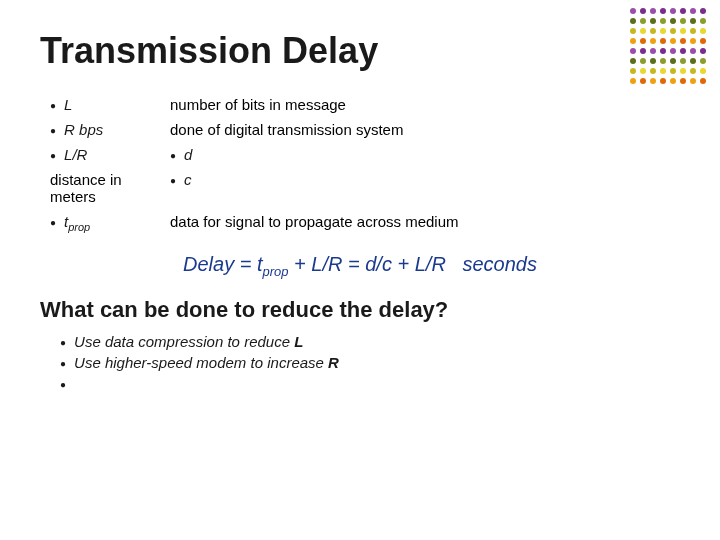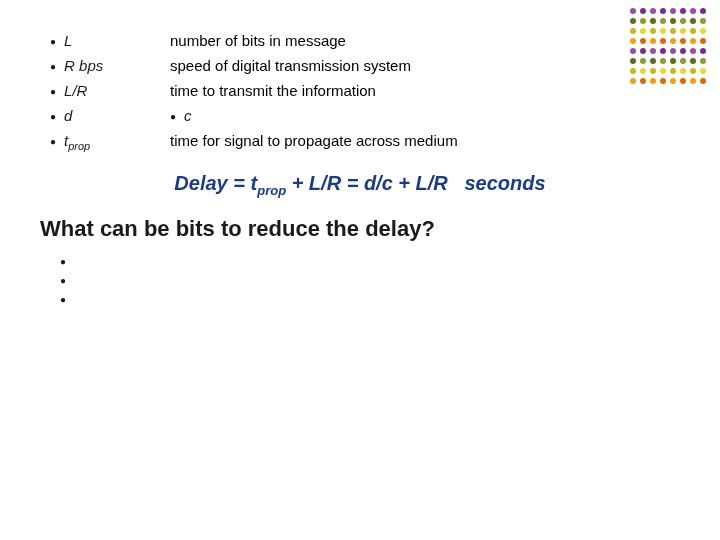--- a/index.html
+++ b/index.html
@@ -63,21 +63,21 @@
 
     .formula-box {
       text-align: center;
       margin: 10px 0 18px 0;
     }
 
     .formula {
       font-size: 20px;
       font-style: italic;
       color: #1a3a8f;
-      font-weight: bold;
+      font-weight: normal;
     }
 
     .section-title {
       font-size: 22px;
       font-weight: bold;
       color: #1a1a1a;
       margin-bottom: 10px;
     }
 
     .sub-list {
@@ -206,72 +206,75 @@
       <div class="dot" style="background:#e06808"></div>
       <div class="dot" style="background:#f0a010"></div>
       <div class="dot" style="background:#e06808"></div>
       <div class="dot" style="background:#f0a010"></div>
       <div class="dot" style="background:#e06808"></div>
       <div class="dot" style="background:#f0a010"></div>
       <div class="dot" style="background:#e06808"></div>
     </div>
   </div>
 
+  <h1 class="title">Transmission Delay</h1>
 
   <div class="definitions-table">
 
     <div class="def-term">
       <span class="bullet">●</span>
       <span class="term-text">L</span>
     </div>
     <div class="def-desc">number of bits in message</div>
 
     <div class="def-term">
       <span class="bullet">●</span>
       <span class="term-text">R bps</span>
     </div>
-    <div class="def-desc">speed of digital transmission system</div>
+    <div class="def-desc">done of digital transmission system</div>
 
     <div class="def-term">
       <span class="bullet">●</span>
       <span class="term-text">L/R</span>
     </div>
-    <div class="def-desc">time to transmit the information</div>
 
     <div class="def-term">
       <span class="bullet">●</span>
       <span class="term-text">d</span>
     </div>
+    <div class="def-desc">distance in meters</div>
 
     <div class="def-term">
       <span class="bullet">●</span>
       <span class="term-text">c</span>
     </div>
 
     <div class="def-term">
       <span class="bullet">●</span>
       <span class="term-text">t<sub style="font-size:11px">prop</sub></span>
     </div>
-    <div class="def-desc">time for signal to propagate across medium</div>
+    <div class="def-desc">data for signal to propagate across medium</div>
 
   </div>
 
   <div class="formula-box">
     <span class="formula">
       Delay = t<sub style="font-size:13px">prop</sub> + L/R = d/c + L/R &nbsp;&nbsp;<span>seconds</span>
     </span>
   </div>
 
-  <h2 class="section-title">What can be bits to reduce the delay?</h2>
+  <h2 class="section-title">What can be done to reduce the delay?</h2>
 
   <ul class="sub-list">
     <li>
       <span class="bullet">●</span>
+      <span>Use data compression to reduce <span class="bold-var">L</span></span>
     </li>
     <li>
       <span class="bullet">●</span>
+      <span>Use higher-speed modem to increase <span class="bold-var">R</span></span>
     </li>
     <li>
       <span class="bullet">●</span>
     </li>
   </ul>
 
 </div>
 
 </body></html>

